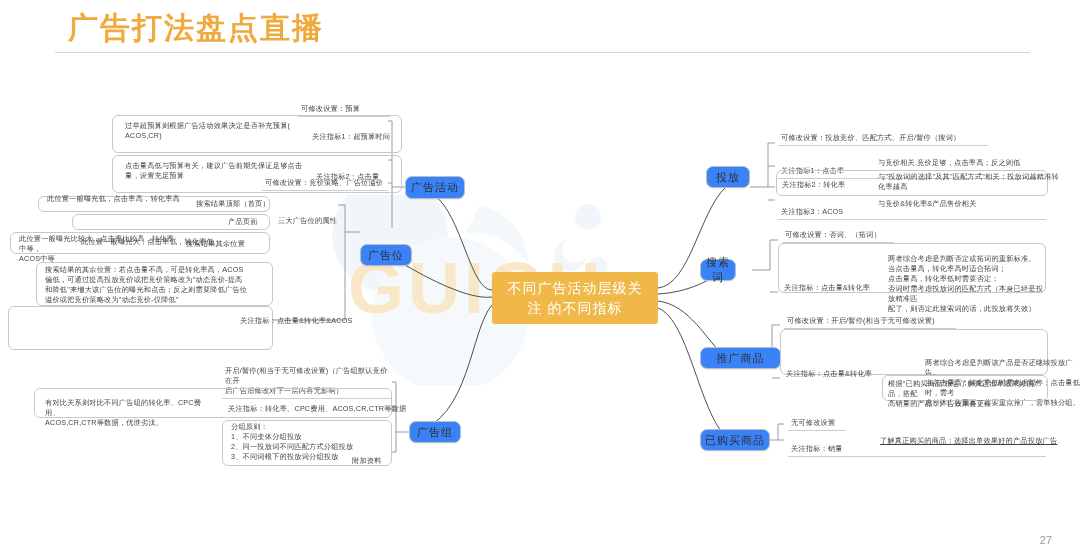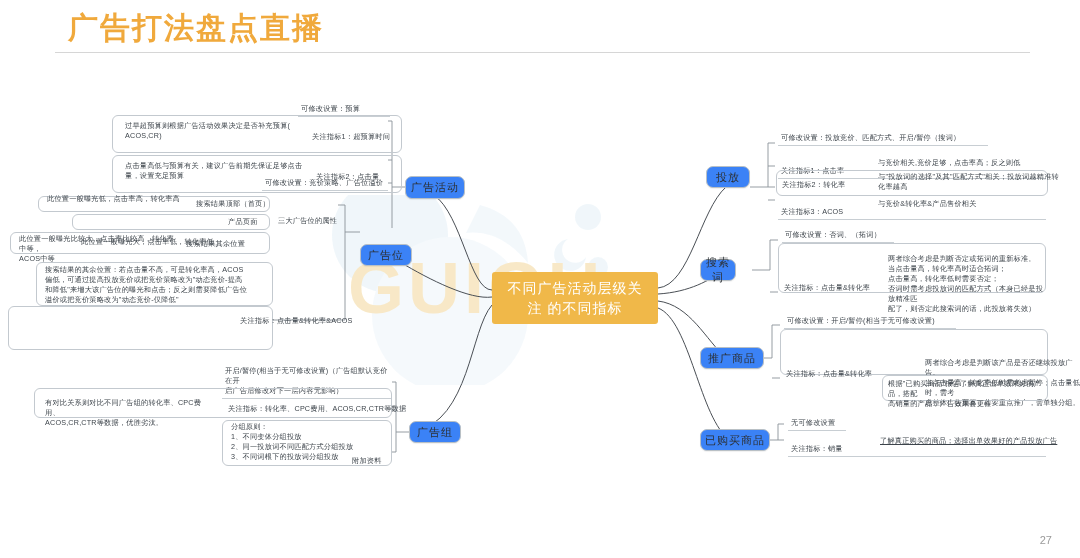--- a/index.html
+++ b/index.html
@@ -239,21 +239,21 @@
 <div class="leaf" style="left:782px; top:230px; width:112px;">可修改设置：否词、（拓词）</div>
 
 <div class="boxed" style="left:778px; top:243px; width:268px; height:50px;"></div>
 <div class="plain" style="left:784px; top:283px;">关注指标：点击量&amp;转化率</div>
 <div class="plain" style="left:888px; top:254px; width:156px;">两者综合考虑是判断否定或拓词的重新标准。
 当点击量高，转化率高时适合拓词；
 点击量高，转化率低时需要否定；
 否词时需考虑投放词的匹配方式（本身已经是投放精准匹
 配了，则否定此搜索词的话，此投放将失效）</div>
 
-<div class="node" style="left:700px; top:347px; width:64px; height:22px;">推广商品</div>
+<div class="node" style="left:700px; top:347px; width:81px; height:22px;">推广商品</div>
 
 <div class="leaf" style="left:784px; top:316px; width:172px;">可修改设置：开启/暂停(相当于无可修改设置)</div>
 
 <div class="boxed" style="left:780px; top:329px; width:268px; height:46px;"></div>
 <div class="plain" style="left:786px; top:369px;">关注指标：点击量&amp;转化率</div>
 <div class="plain" style="left:890px; top:358px; width:156px;margin-left:35px;">两者综合考虑是判断该产品是否还继续投放广告。
 当点击量高，转化率低时需考虑暂停；点击量低时，需考
 虑整体广告预算，若要重点推广，需单独分组。</div>
 
 <div class="boxed" style="left:882px; top:375px; width:166px; height:26px;"></div>

